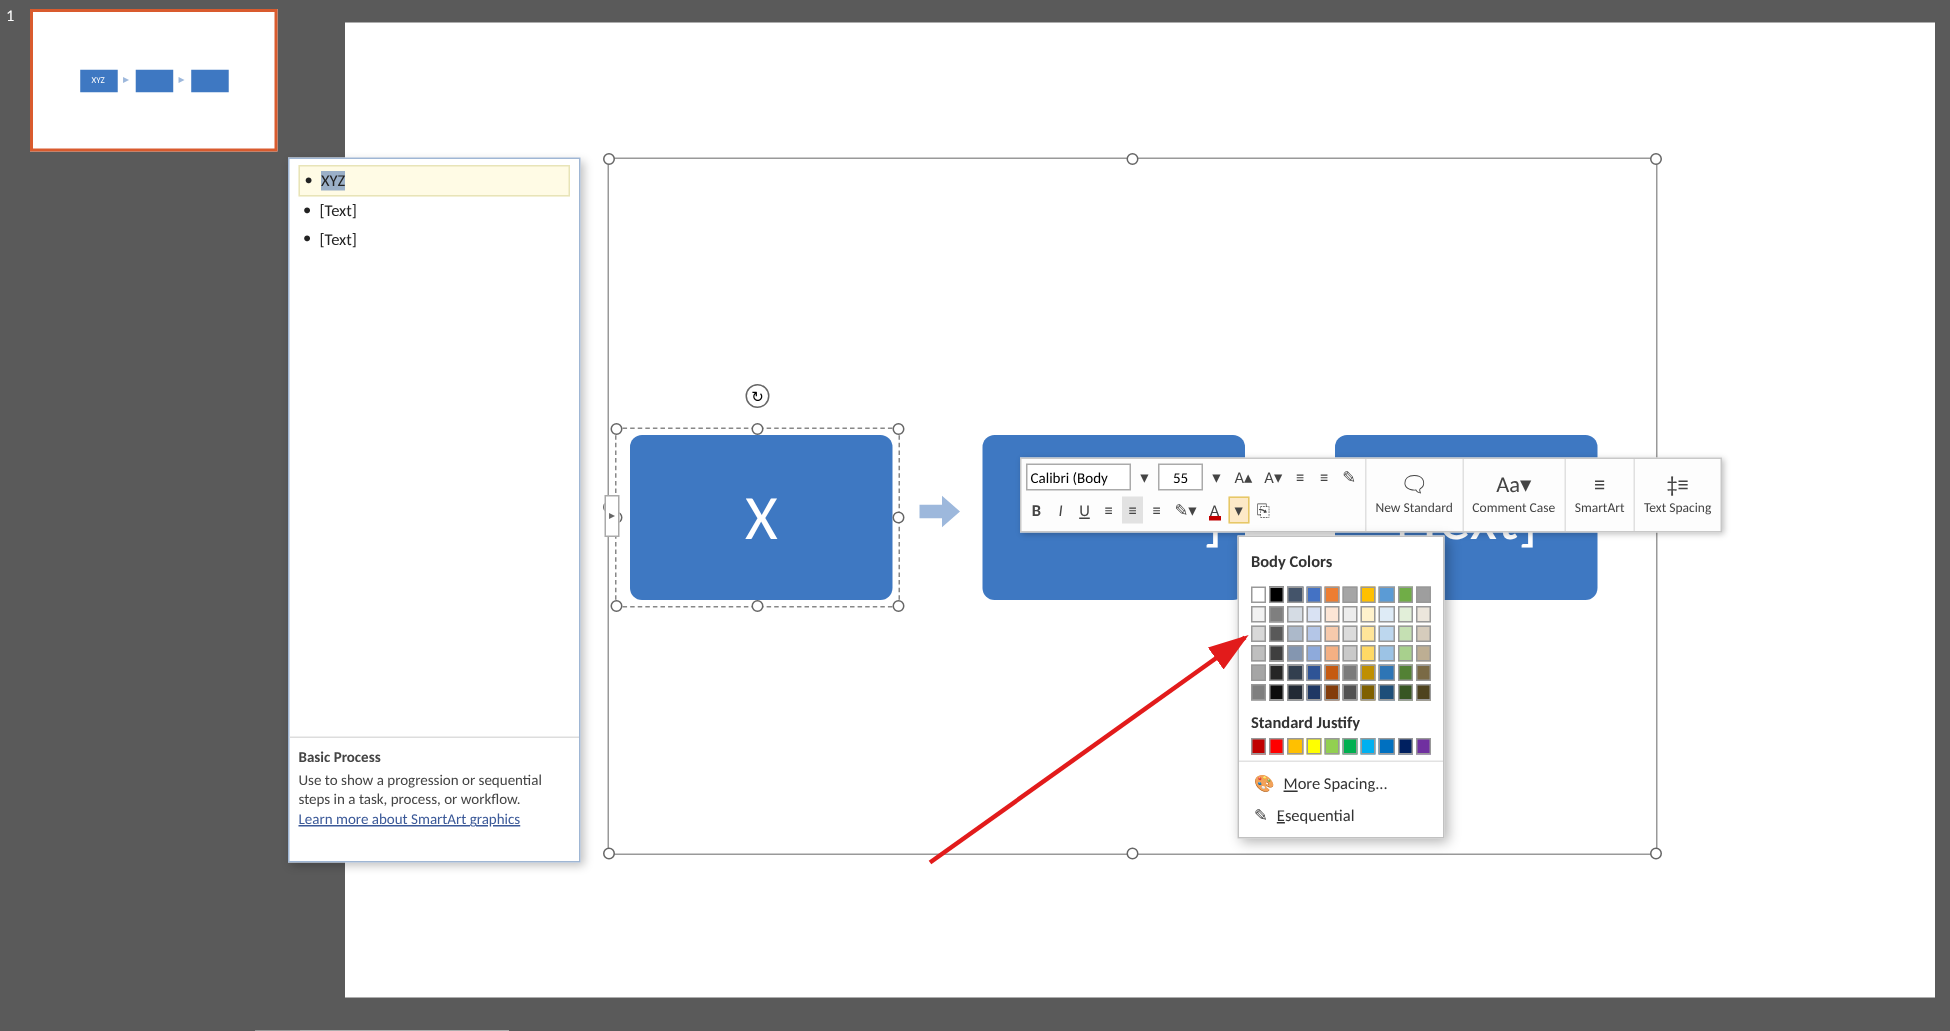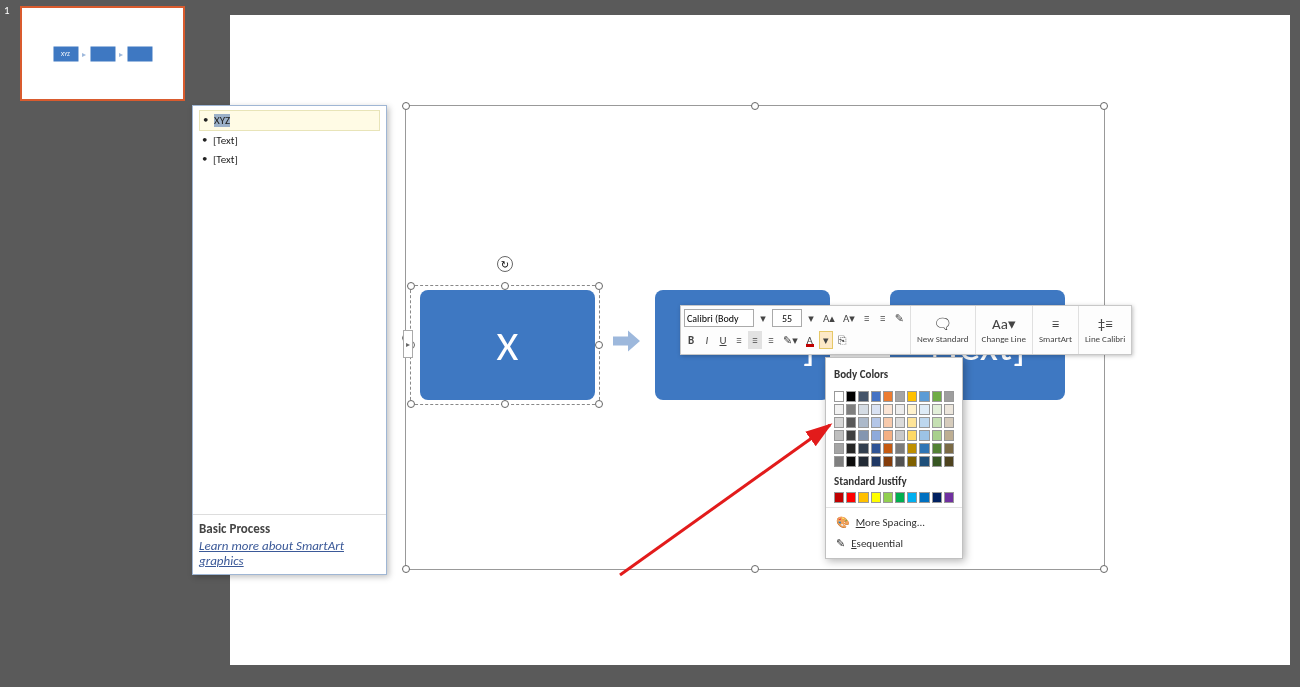--- a/index.html
+++ b/index.html
@@ -34,23 +34,23 @@
 
 
 .text-pane { position:absolute; left:192px; top:105px; width:195px; height:470px; background:#fff; border:1px solid #9fb6d4; box-shadow:2px 2px 6px rgba(0,0,0,.25); }
 .text-pane-hdr { background:#e8eff8; border-bottom:1px solid #c7d6e8; padding:4px 6px; font-size:12px; font-weight:bold; color:#1f497d; display:flex; justify-content:space-between; align-items:center; }
 .text-pane-hdr .close { font-size:11px; color:#888; cursor:pointer; }
 .text-body { padding:4px 6px; }
 .text-item { font-size:11px; padding:3px 2px 3px 14px; position:relative; color:#222; }
 .text-item::before { content:"•"; position:absolute; left:3px; top:2px; }
 .text-item.sel { background:#fffbe5; border:1px solid #e8e4b8; }
 .text-item.sel span { background:#9bb0c8; }
-.text-pane-ftr { position:absolute; bottom:0; left:0; right:0; padding:6px; border-top:1px solid #ddd; font-size:13px; color:#444; }
+.text-pane-ftr { position:absolute; bottom:16px; left:0; right:0; padding:6px; border-top:1px solid #ddd; font-size:10px; color:#444; }
 .text-pane-ftr .title { font-weight:bold; margin-bottom:2px; }
-.text-pane-ftr .link { color:#3b5998; text-decoration:underline;font-style:italic; }
+.text-pane-ftr .link { color:#3b5998; text-decoration:underline; }
 
 
 .mini-tb { position:absolute; left:470px; top:305px; height:50px; background:#fdfdfd; border:1px solid #c8c8c8; box-shadow:1px 1px 4px rgba(0,0,0,.25); display:flex; }
 .mini-group { display:flex; flex-direction:column; padding:1px 3px; border-right:1px solid #e0e0e0; }
 .mini-row { display:flex; align-items:center; gap:2px; height:22px; }
 .mini-btn { padding:1px 2px; font-size:11px; color:#444; display:flex; align-items:center; justify-content:center; cursor:pointer; min-width:14px; height:18px; border:1px solid transparent; }
 .font-sel { width:70px; height:18px; border:1px solid #aaa; font-size:10px; padding:0 2px; background:#fff; }
 .size-sel { width:30px; height:18px; border:1px solid #aaa; font-size:10px; text-align:center; background:#fff; }
 .font-color { position:relative; }
 .font-color .underline { position:absolute; bottom:1px; left:2px; right:2px; height:3px; background:#c00000; }
@@ -154,29 +154,29 @@
         <span class="mini-btn" style="background:#fde9c7;border:1px solid #e6c867">▾</span>
         <span class="mini-btn">⎘</span>
       </div>
     </div>
     <div class="big-btn">
       <span class="icon">🗨</span>
       <span>New Standard</span>
     </div>
     <div class="big-btn">
       <span class="icon">Aa▾</span>
-      <span>Change Line</span>
+      <span>Comment Case</span>
     </div>
     <div class="big-btn">
       <span class="icon">≡</span>
       <span>SmartArt</span>
     </div>
     <div class="big-btn" style="border-right:none">
       <span class="icon">‡≡</span>
-      <span>Line Calibri</span>
+      <span>Text Spacing</span>
     </div>
   </div>
 
   <div class="color-dd">
     <div class="sect">Body Colors</div>
     <div>
         <div class="swatch-row"></div>
       </div>
     <div style="height:4px"></div>
     <div class="swatch-row" id="theme-row1a">
@@ -288,15 +288,16 @@
 </div>
 
 <div class="text-pane">
   <div class="text-body">
     <div class="text-item sel"><span>XYZ</span></div>
     <div class="text-item"><span>[Text]</span></div>
     <div class="text-item"><span>[Text]</span></div>
   </div>
   <div class="text-pane-ftr">
     <div class="title">Basic Process</div>
+    <div>Use to show a progression or sequential steps in a task, process, or workflow.</div>
     <div class="link">Learn more about SmartArt graphics</div>
   </div>
 </div>
 
 </body></html>

